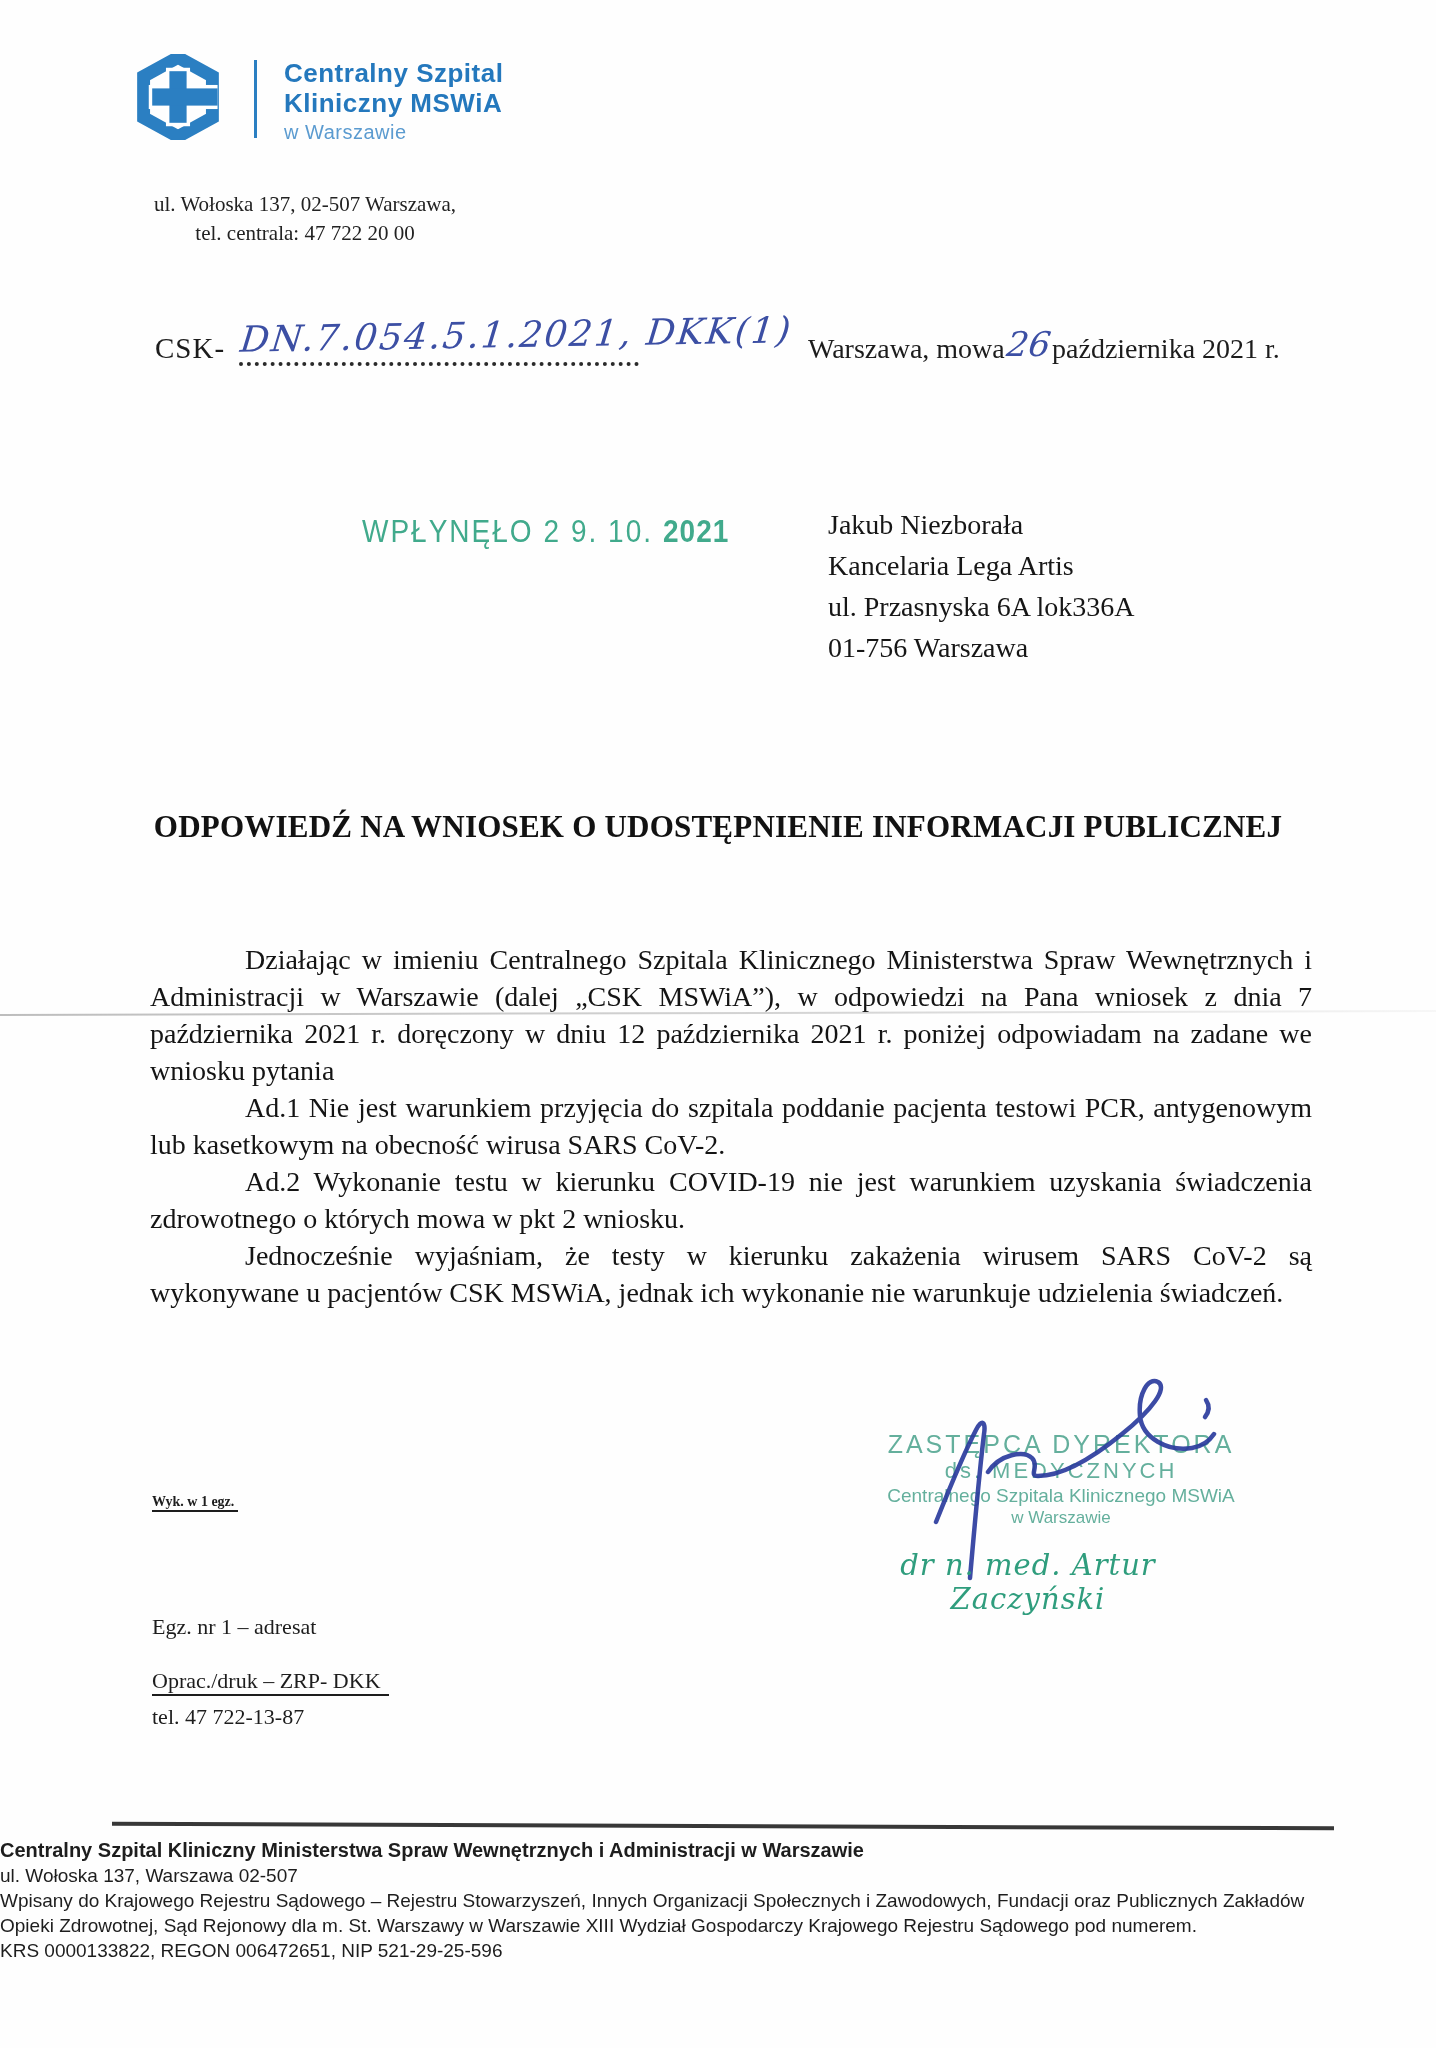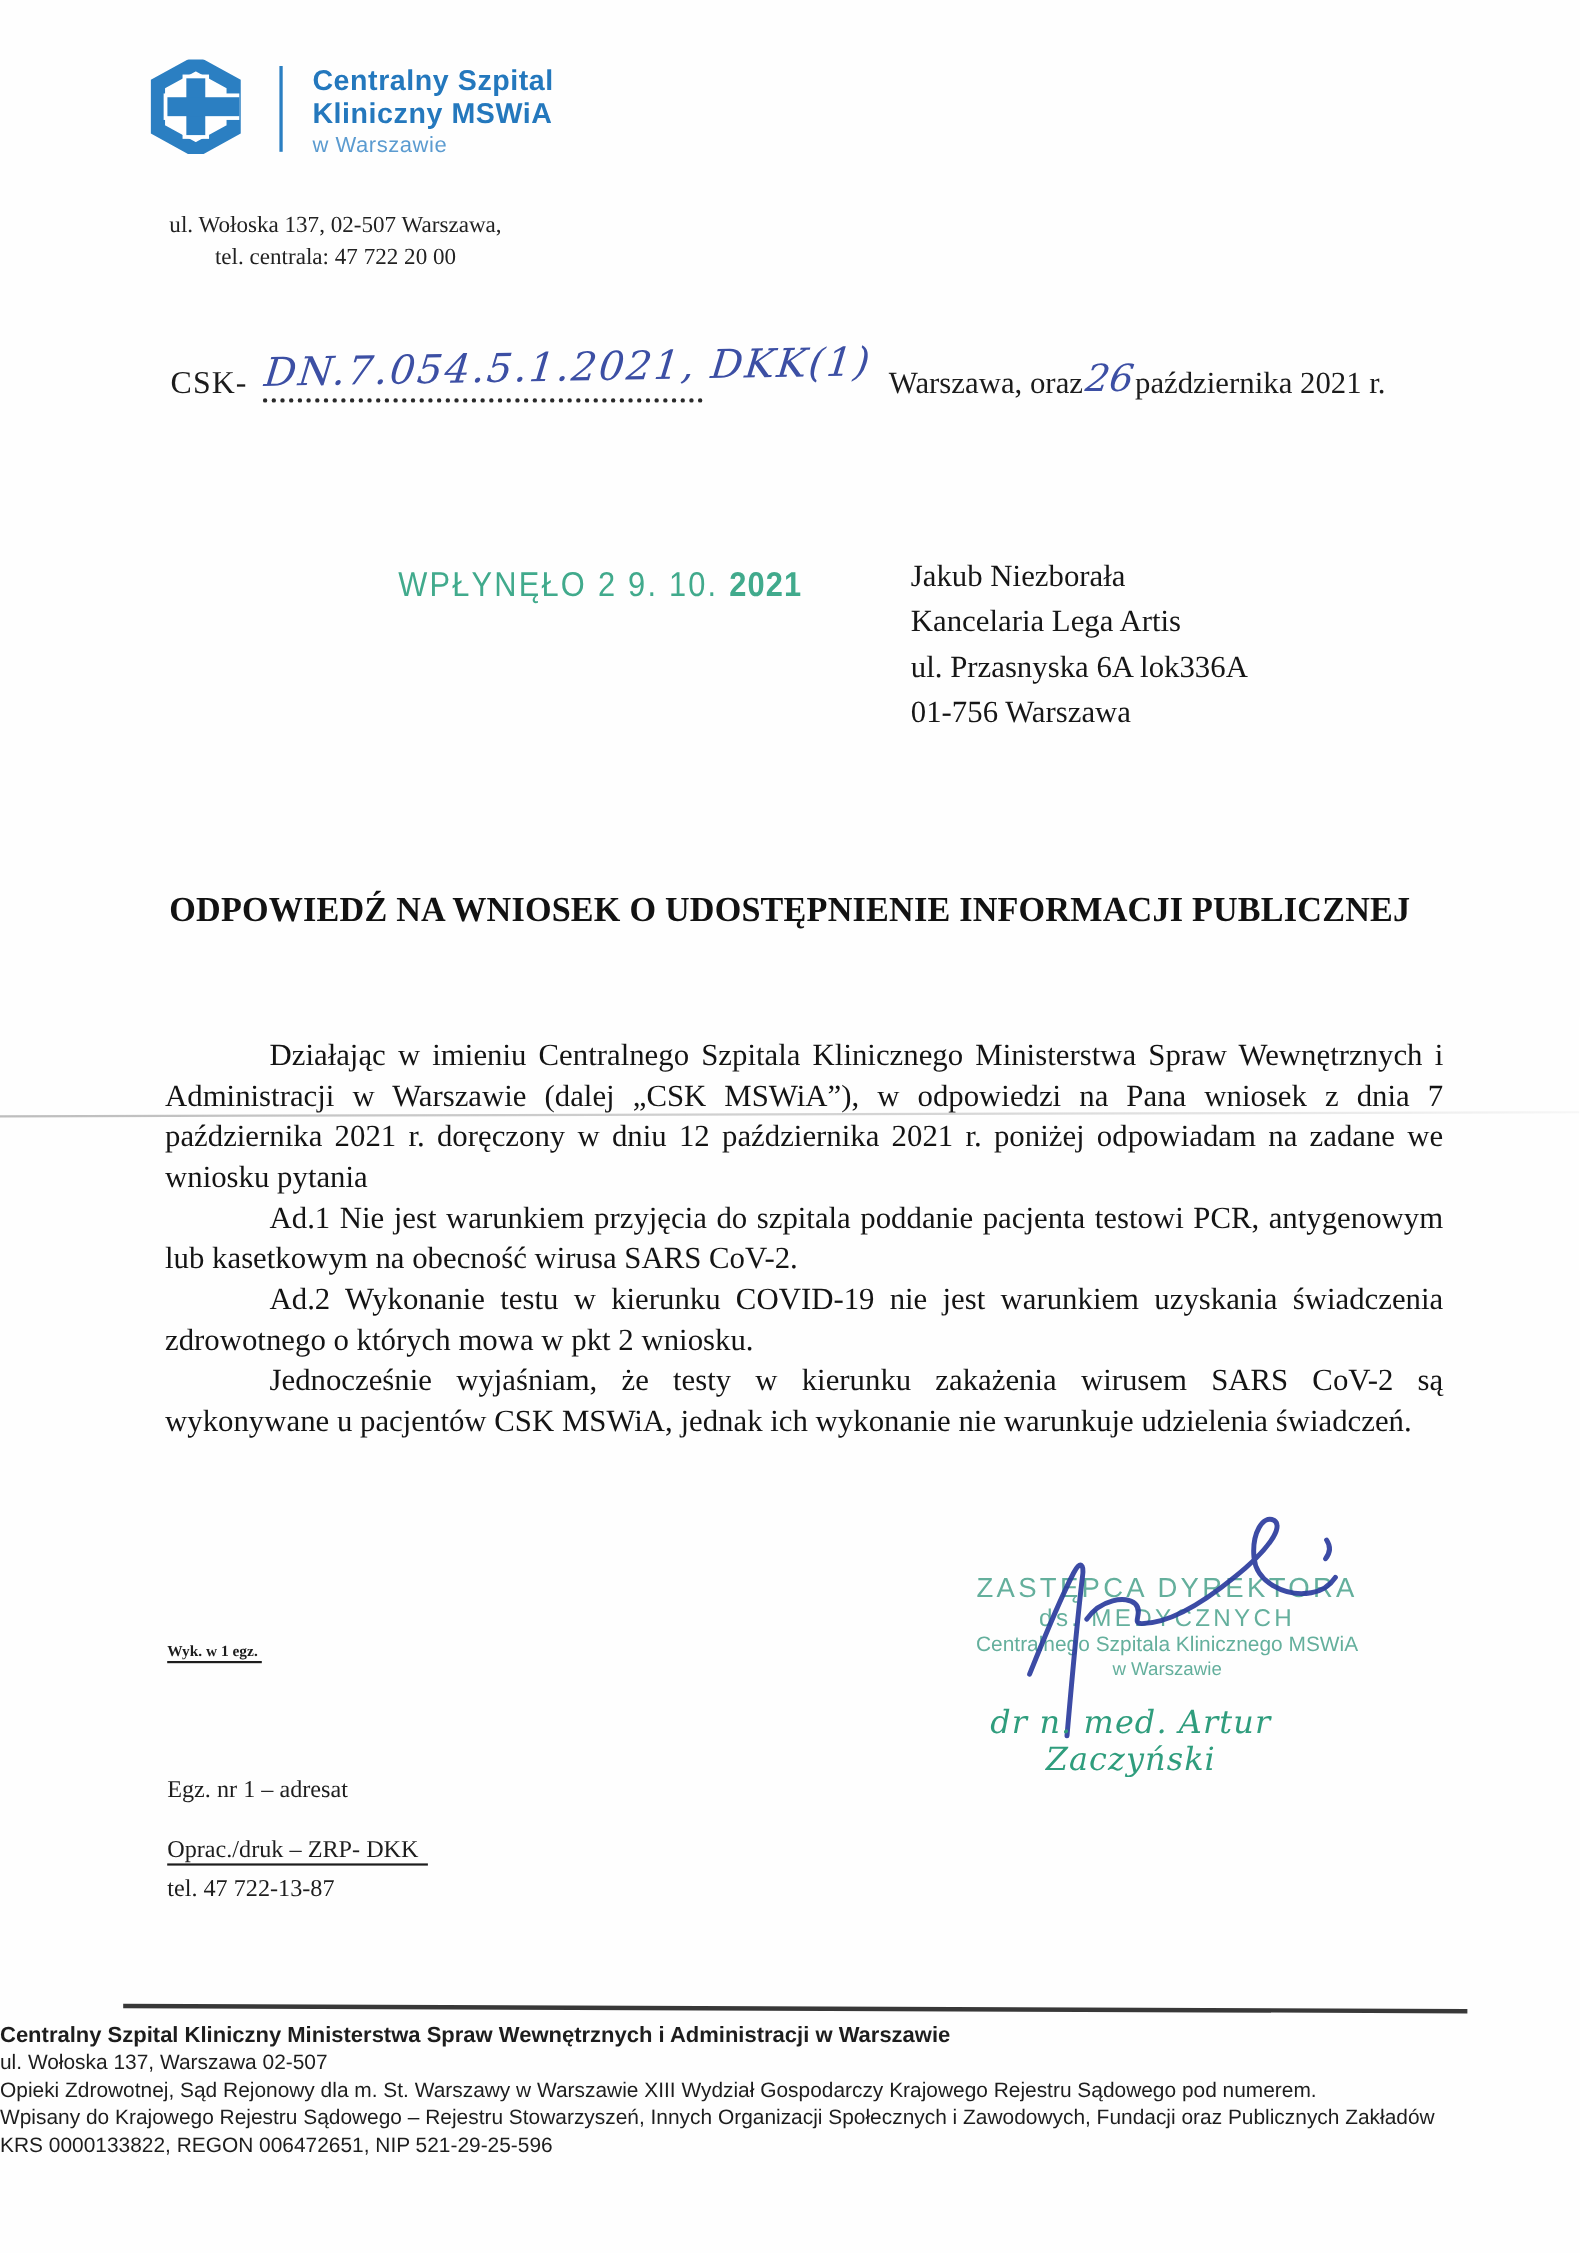--- a/index.html
+++ b/index.html
@@ -97,21 +97,21 @@
     <div>tel. centrala: 47 722 20 00</div>
   </div>
 
   <div class="ref-row">
     <span class="ref-prefix">CSK-</span>
     <span class="ref-dots"></span>
     <span class="ref-hand">DN.7.054.5.1.2021, DKK(1)</span>
   </div>
 
   <div class="dateline">
-    <span>Warszawa, oraz</span><span class="hand-day">26</span><span>października 2021 r.</span>
+    <span>Warszawa, mowa</span><span class="hand-day">26</span><span>października 2021 r.</span>
   </div>
 
   <div class="stamp-received">
     <span>WPŁYNĘŁO</span><span class="dt">2 9. 10.</span><span class="yr">2021</span>
   </div>
 
   <div class="recipient">
     <div>Jakub Niezborała</div>
     <div>Kancelaria Lega Artis</div>
     <div>ul. Przasnyska 6A lok336A</div>
@@ -145,18 +145,18 @@
 
   <div class="ann ann-wyk"><span class="u">Wyk. w 1 egz.</span></div>
   <div class="ann ann-egz">Egz. nr 1 – adresat</div>
   <div class="ann ann-oprac"><span class="u">Oprac./druk – ZRP- DKK</span></div>
   <div class="ann ann-tel">tel. 47 722-13-87</div>
 
   <div class="footer-rule"></div>
   <div class="footer">
     <div class="f-bold">Centralny Szpital Kliniczny Ministerstwa Spraw  Wewnętrznych i Administracji w Warszawie</div>
     <div>ul. Wołoska 137, Warszawa 02-507</div>
+    <div>Wpisany do Krajowego Rejestru Sądowego – Rejestru Stowarzyszeń, Innych Organizacji Społecznych i Zawodowych, Fundacji oraz Publicznych Zakładów</div>
     <div>Opieki Zdrowotnej, Sąd Rejonowy dla m. St. Warszawy w Warszawie XIII Wydział Gospodarczy Krajowego Rejestru Sądowego pod numerem.</div>
-    <div>Wpisany do Krajowego Rejestru Sądowego – Rejestru Stowarzyszeń, Innych Organizacji Społecznych i Zawodowych, Fundacji oraz Publicznych Zakładów</div>
     <div>KRS 0000133822, REGON 006472651, NIP 521-29-25-596</div>
   </div>
 
 </div>
 
 </body></html>

